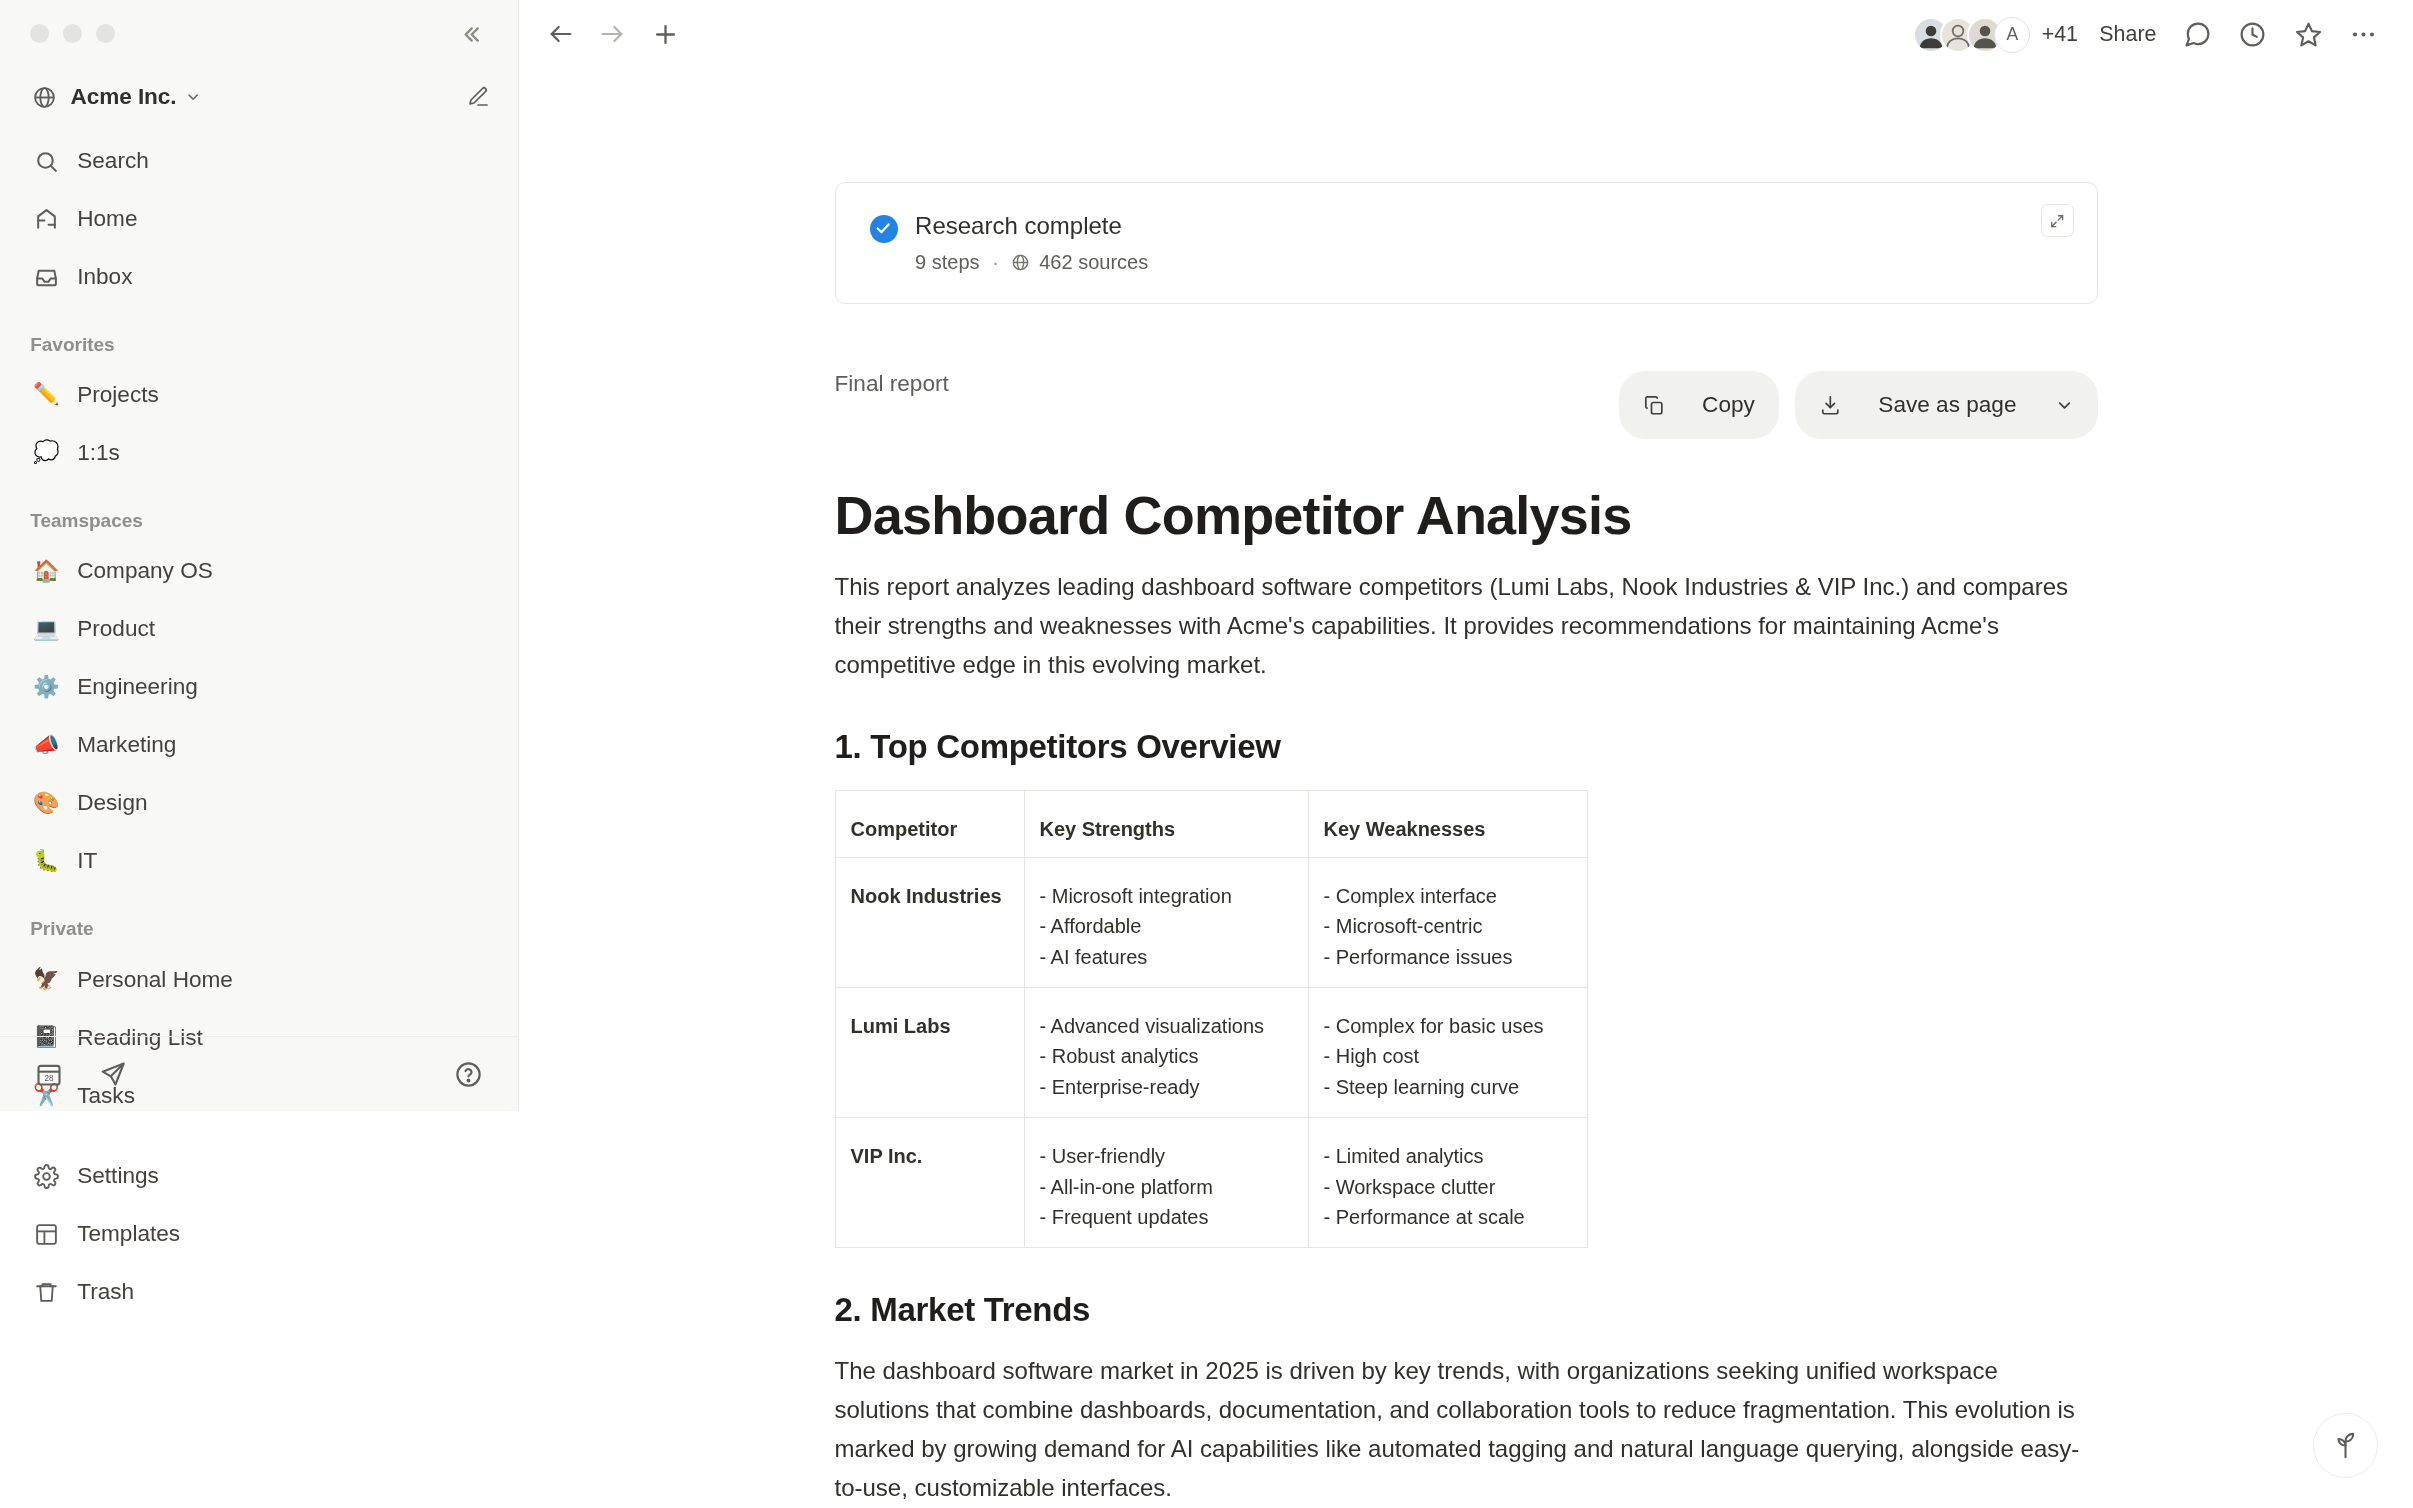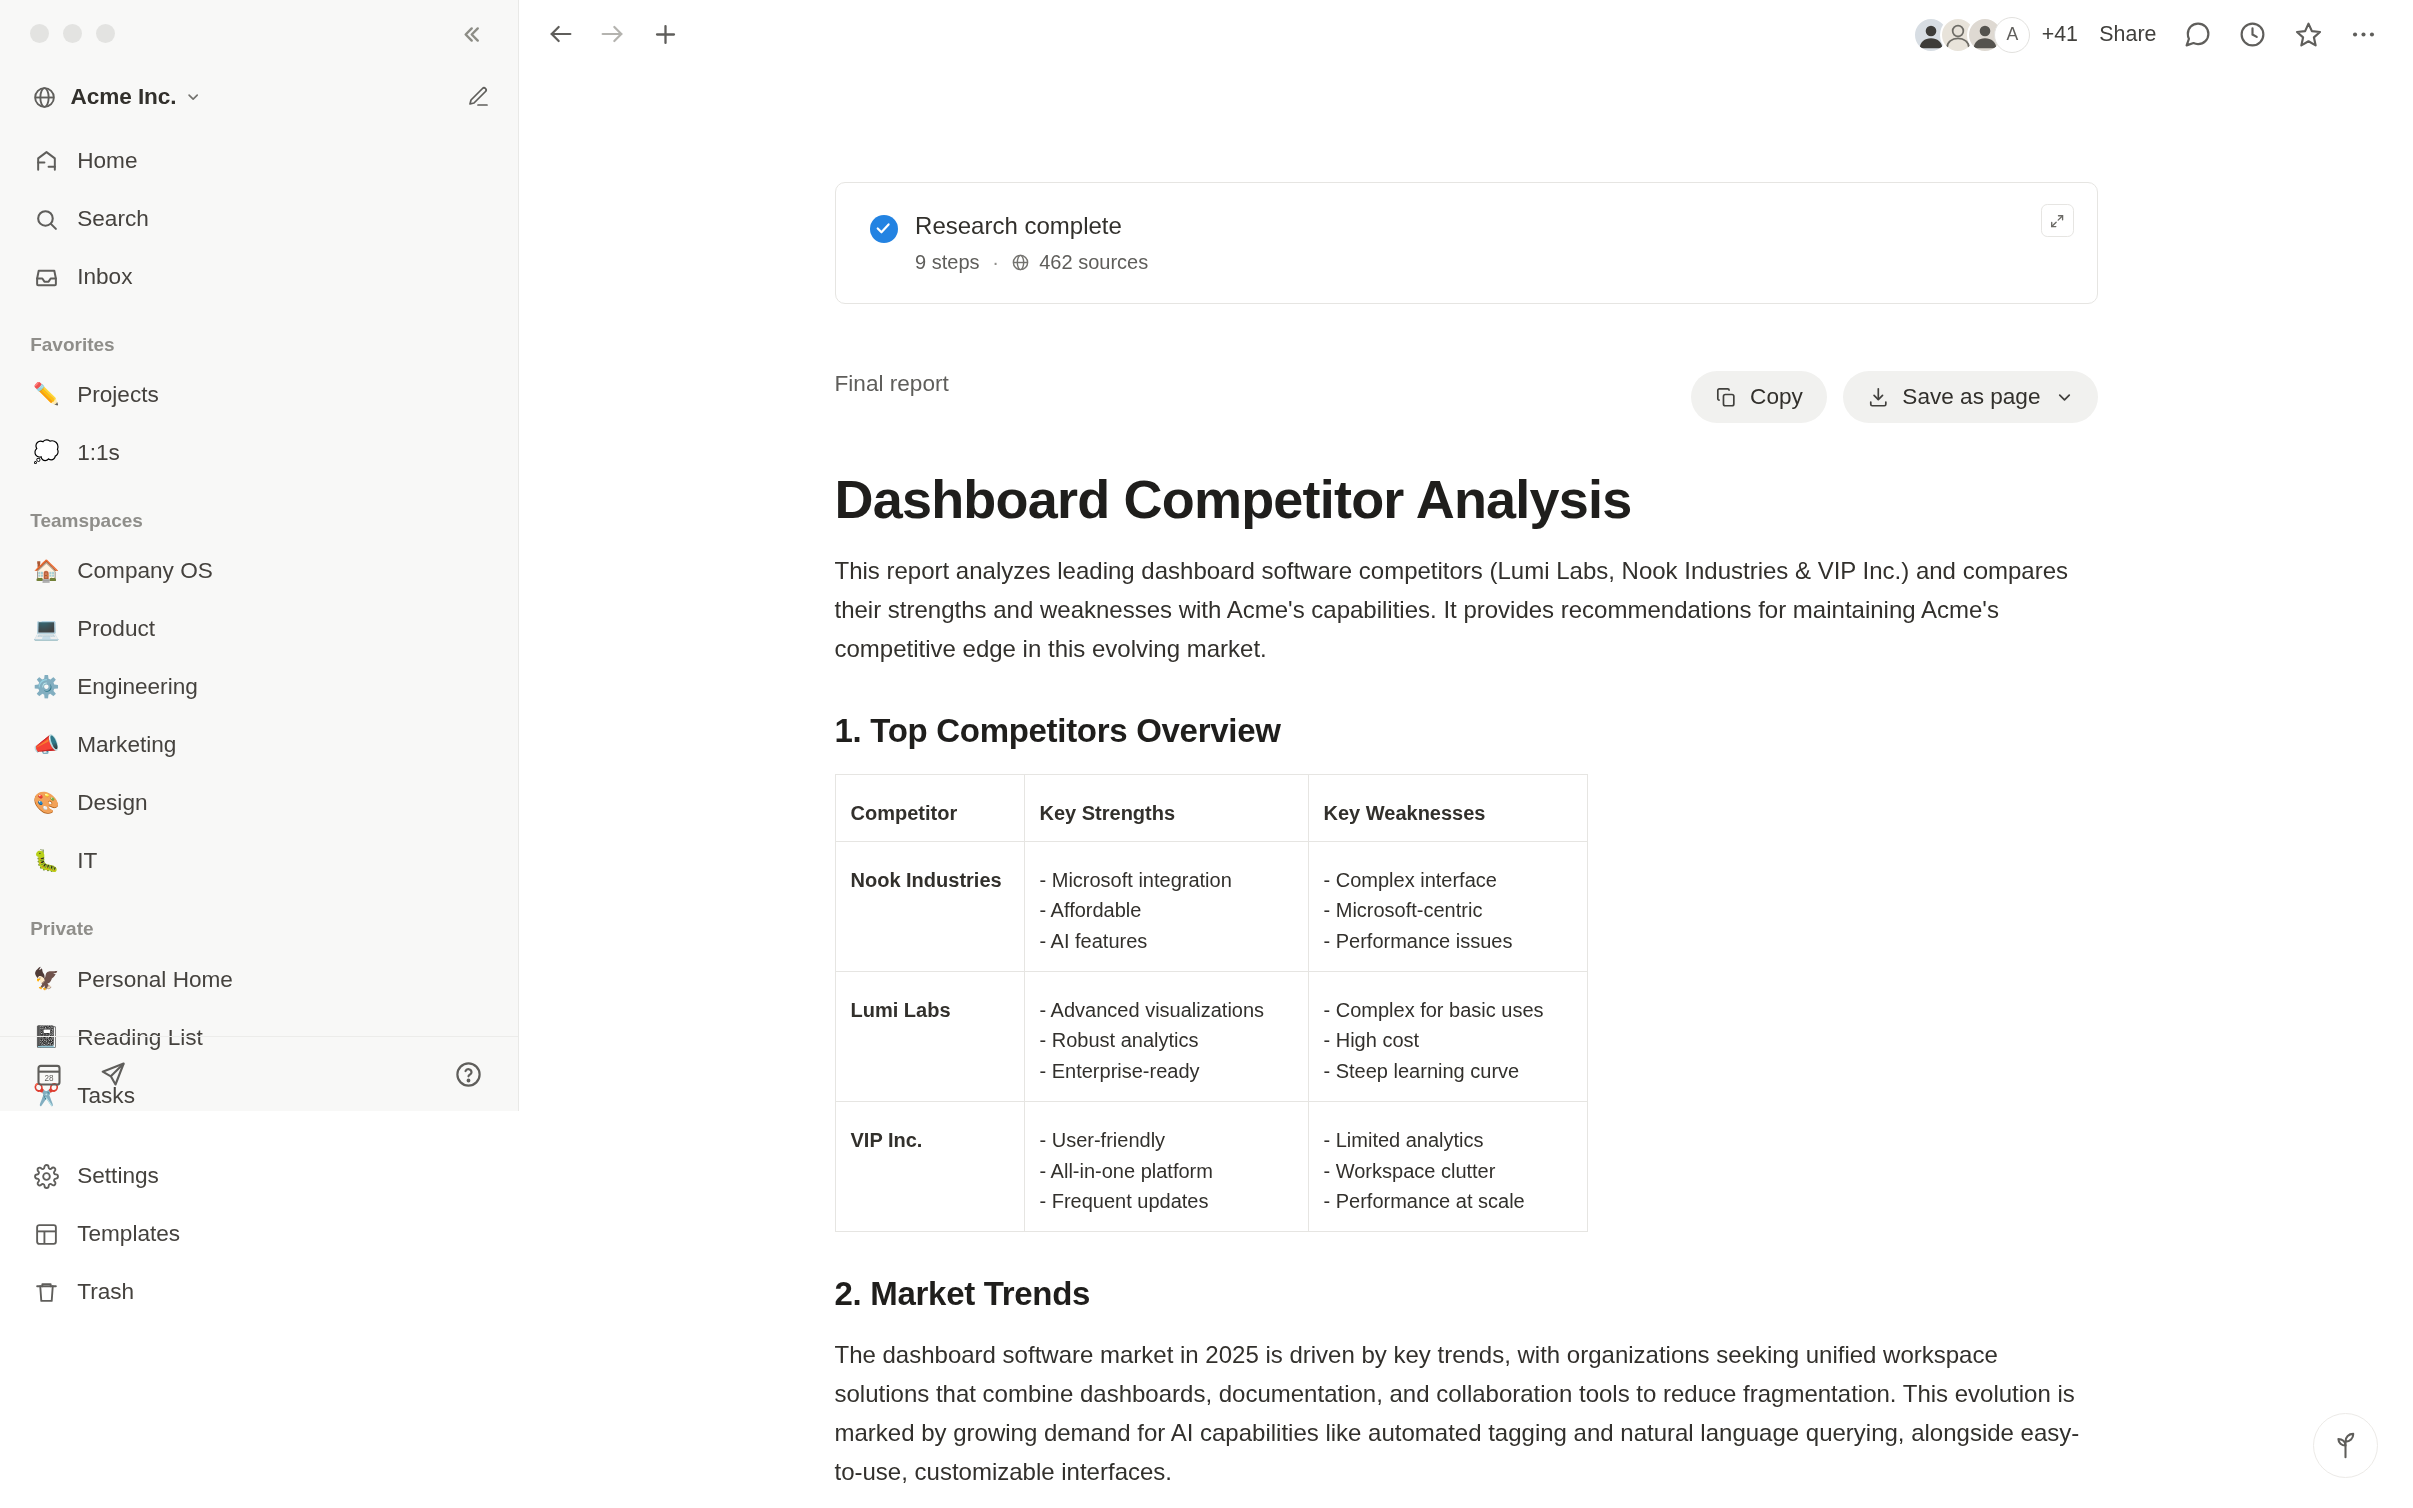--- a/index.html
+++ b/index.html
@@ -180,26 +180,26 @@
     color: #6b6a66;
   }
 
   .final-row {
     display: flex; 
     margin-top: 67px;
   }
   .final-label { font-size: 22.6px; color: #5f5e5b; }
   .final-actions { margin-left: auto; display: flex; gap: 16.3px; }
   .pill {
-    height: 52px;
+    height: 68px;
     border-radius: 26.4px;
     background: #f1f1ef;
     display: flex; align-items: center;
     padding: 0 24px;
-    font-size: 22.6px; color: #32302c;
+    font-size: 22.6px; color: #32302c; gap: 24px;
   }
   .pill .pico { margin-right: 12.6px; display: flex; align-items: center; color: #41403d; }
   .pill .caret { margin-left: 14px; display: flex; align-items: center; color: #41403d; }
 
   h1.doc-title {
     font-size: 54px;
     line-height: 1.1;
     letter-spacing: -0.8px;
     color: #1f1e1c;
     margin-top: 47px;
@@ -292,37 +292,37 @@
             <path d="M12 20h9"></path>
             <path d="M16.5 3.5a2.1 2.1 0 0 1 3 3L8 18l-4 1 1-4z"></path>
           </svg>
       </span>
     </div>
 
     <div class="nav">
 
       <div class="nav-item">
         <span class="ico">
+          <svg width="25" height="25" viewBox="0 0 24 24" fill="none" stroke="currentColor" stroke-width="2" stroke-linecap="round">
+              <circle cx="11" cy="11" r="7"></circle>
+              <line x1="16.2" y1="16.2" x2="21" y2="21"></line>
+            </svg>
+        </span>
+        <span>Search</span>
+      </div>
+
+      <div class="nav-item">
+        <span class="ico">
           <svg width="25" height="25" viewBox="0 0 24 24" fill="none" stroke="currentColor" stroke-width="1.9" stroke-linecap="round" stroke-linejoin="round">
               <path d="M4 20V9l8-6 8 6v11"></path>
               <path d="M4 13h6"></path>
               <path d="M14 17h6"></path>
             </svg>
         </span>
         <span>Home</span>
-      </div>
-
-      <div class="nav-item">
-        <span class="ico">
-          <svg width="25" height="25" viewBox="0 0 24 24" fill="none" stroke="currentColor" stroke-width="2" stroke-linecap="round">
-              <circle cx="11" cy="11" r="7"></circle>
-              <line x1="16.2" y1="16.2" x2="21" y2="21"></line>
-            </svg>
-        </span>
-        <span>Search</span>
       </div>
 
       <div class="nav-item">
         <span class="ico">
           <svg width="25" height="25" viewBox="0 0 24 24" fill="none" stroke="currentColor" stroke-width="1.9" stroke-linecap="round" stroke-linejoin="round">
               <path d="M3 13h5l2 3h4l2-3h5"></path>
               <path d="M4.5 5.5h15l1.5 7.5v5.5a1 1 0 0 1-1 1H4a1 1 0 0 1-1-1V13z"></path>
             </svg>
         </span>
         <span>Inbox</span>

